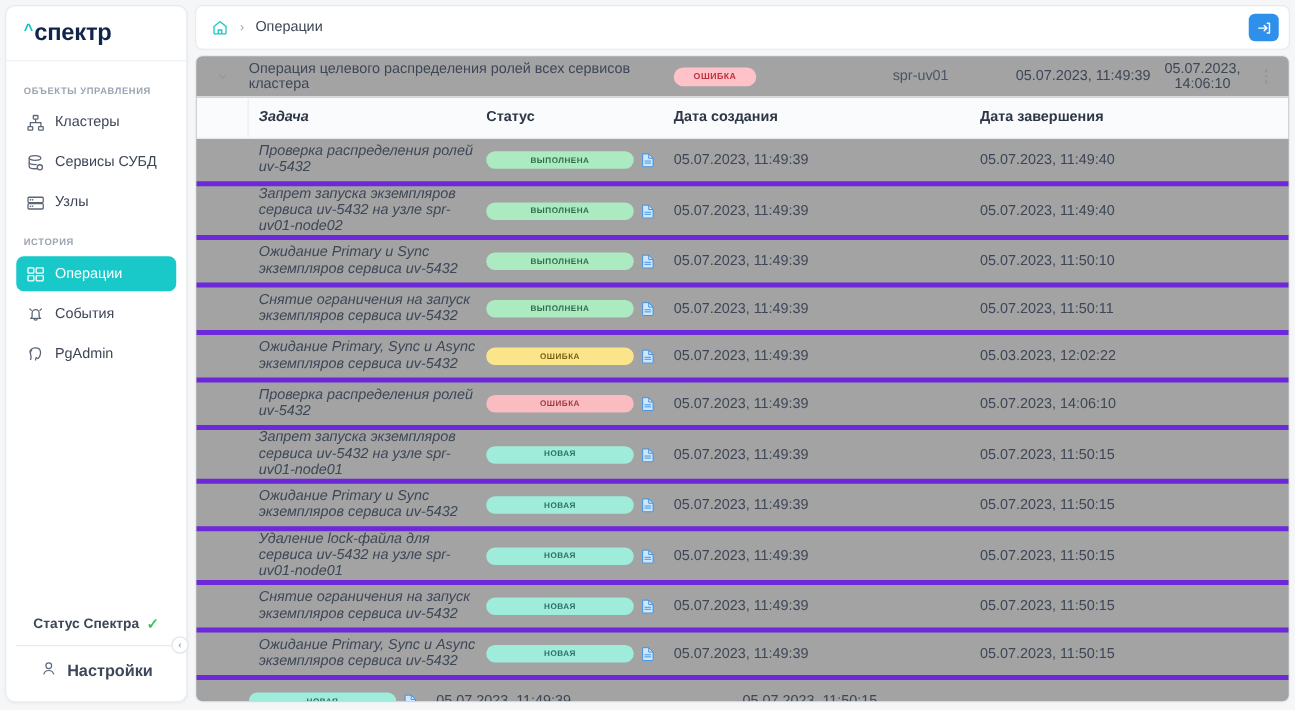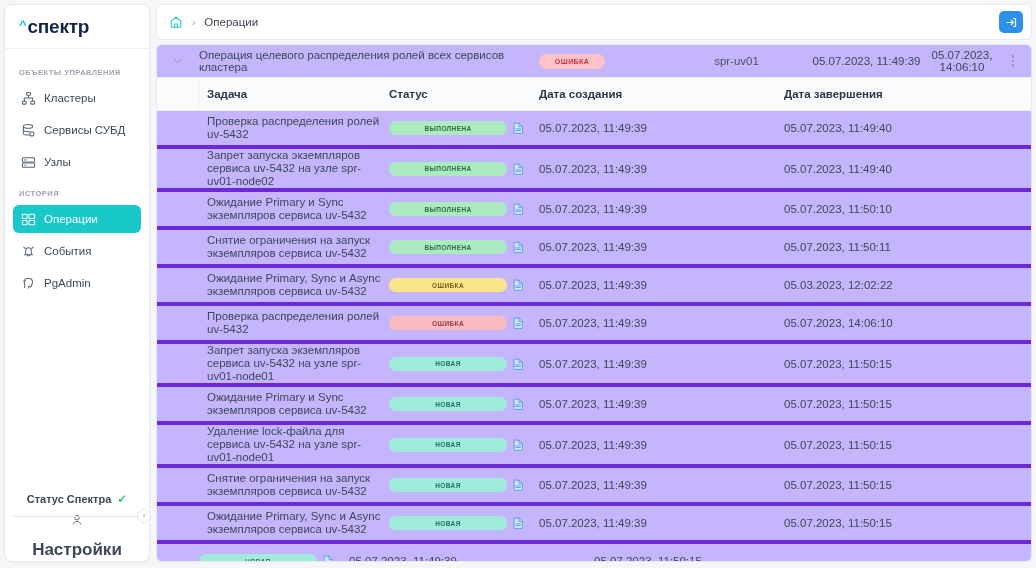--- a/index.html
+++ b/index.html
@@ -119,25 +119,24 @@
     display: flex; align-items: center; justify-content: center;
     cursor: pointer;
     line-height: 1;
   }
   .settings-row {
     display: flex;
     align-items: center;
     gap: 8px;
     height: 30px;
     padding: 0 8px;
-    font-size: 17px;
+    font-size: 13px;
     color: #3d4757;
     justify-content: center;
     cursor: pointer;
-    flex-direction: column;
   }
 
   
   .main {
     flex: 1 1 auto;
     display: flex;
     flex-direction: column;
     gap: 4px;
     min-width: 0;
   }
@@ -167,21 +166,21 @@
     background: #2f90ec;
     border: none;
     display: flex; align-items: center; justify-content: center;
     cursor: pointer;
     flex: 0 0 24px;
   }
   .login-btn svg { display:block; stroke:#ffffff; fill:none; }
 
   .panel {
     flex: 1 1 auto;
-    background: #c4b5fd;
+    background: #a3a3a3;
     border: 1px solid #e7eaee;
     border-radius: 6px;
     display: flex;
     flex-direction: column;
     min-height: 0;
     overflow: hidden;
   }
 
   
   .op-row {
@@ -242,21 +241,21 @@
     align-items: center;
     height: 33px;
     flex: 0 0 33px;
     background: #fafbfc;
     border-bottom: 1px solid #eceff2;
     font-size: 11.5px;
     font-weight: 700;
     color: #2c3645;
   }
   .gutter { flex: 0 0 42px; border-right: 1px solid #eceff2; height: 100%; }
-  .c-task   { flex: 0 0 190px; padding-left: 8px; }
+  .c-task   { flex: 0 0 190px; padding-left: 8px; font-style: italic; }
   .c-status { flex: 0 0 150px; }
   .c-created{ flex: 0 0 245px; }
   .c-fin    { flex: 1 1 auto; }
 
   .trow {
     display: flex;
     align-items: center;
     min-height: 38px;
     border-bottom: 4px solid #6d28d9;
     font-size: 11.5px;

